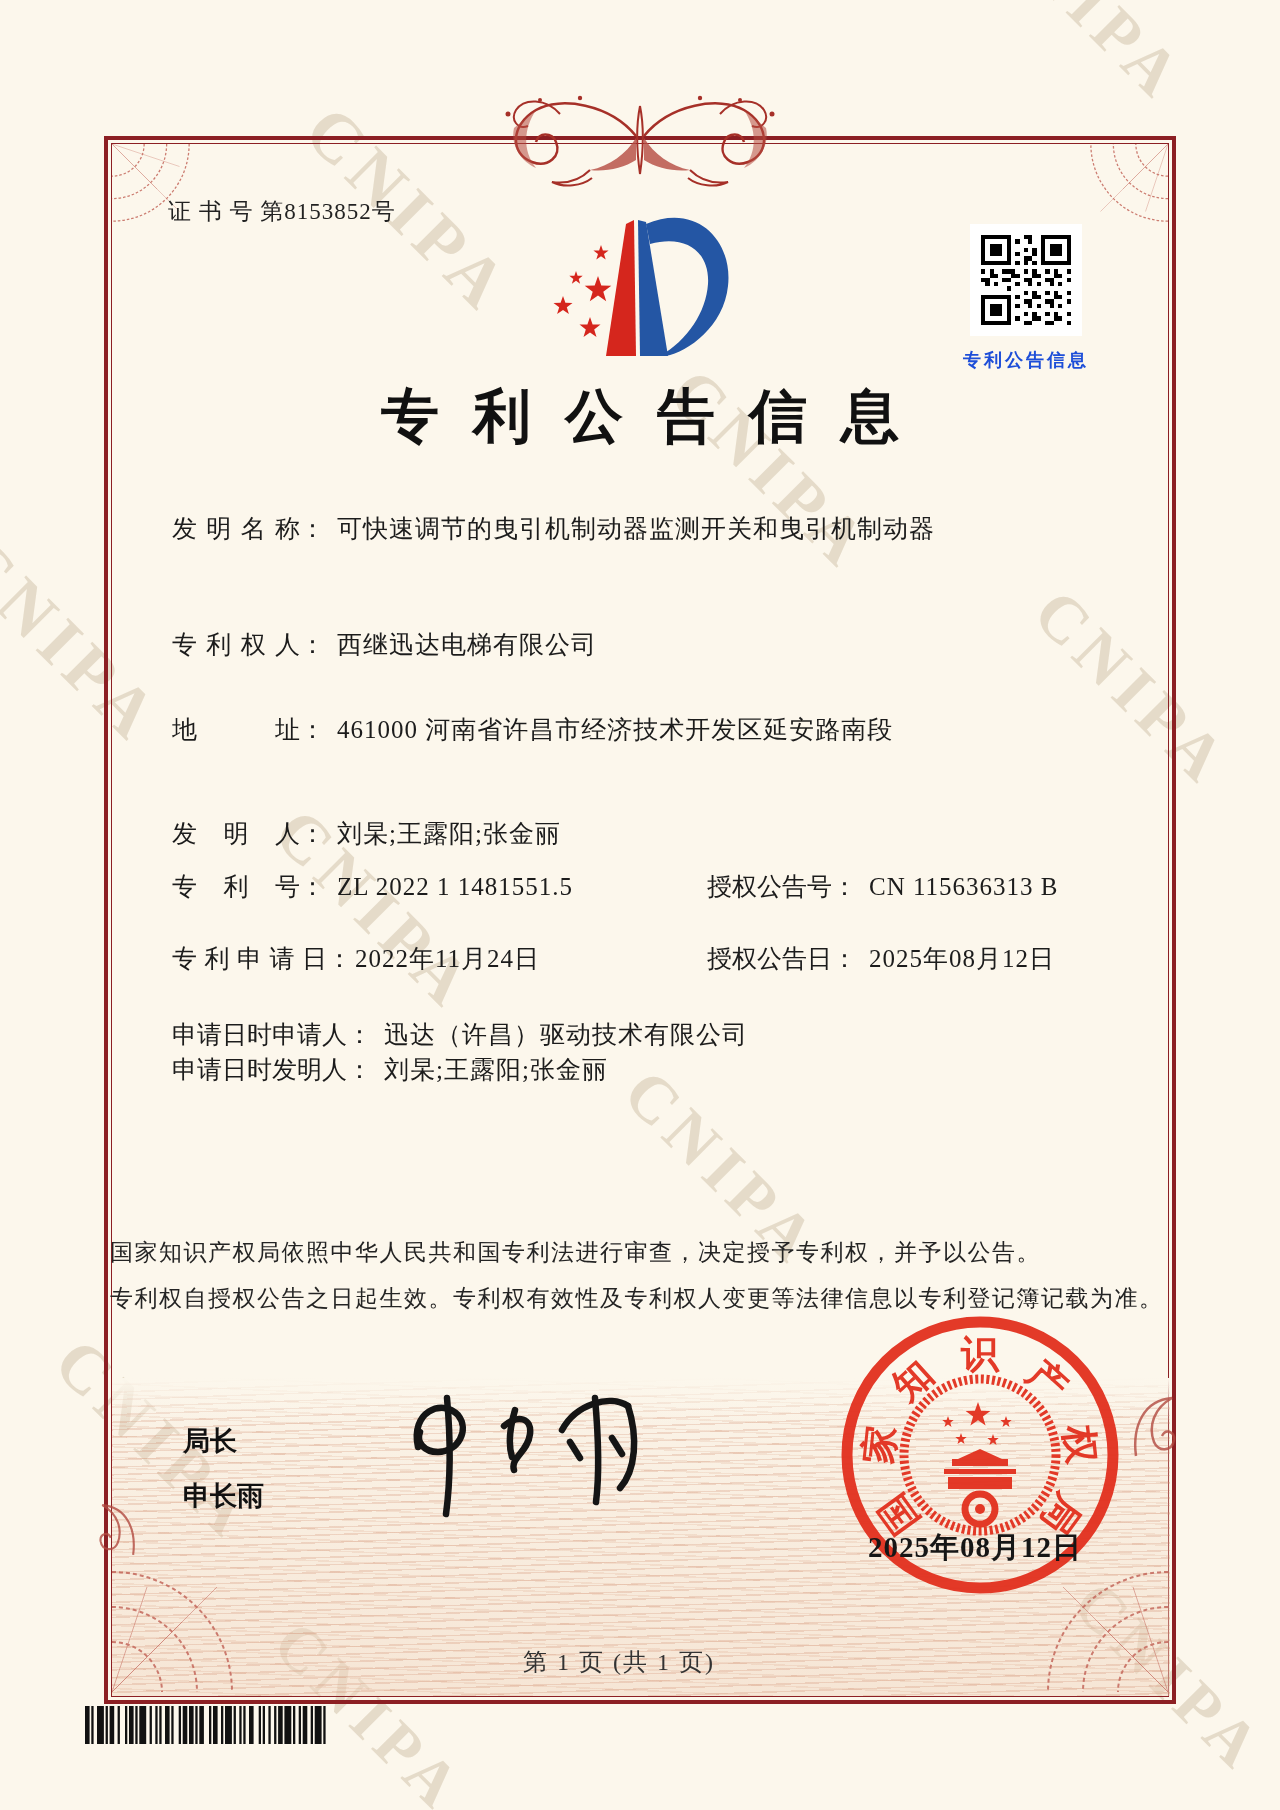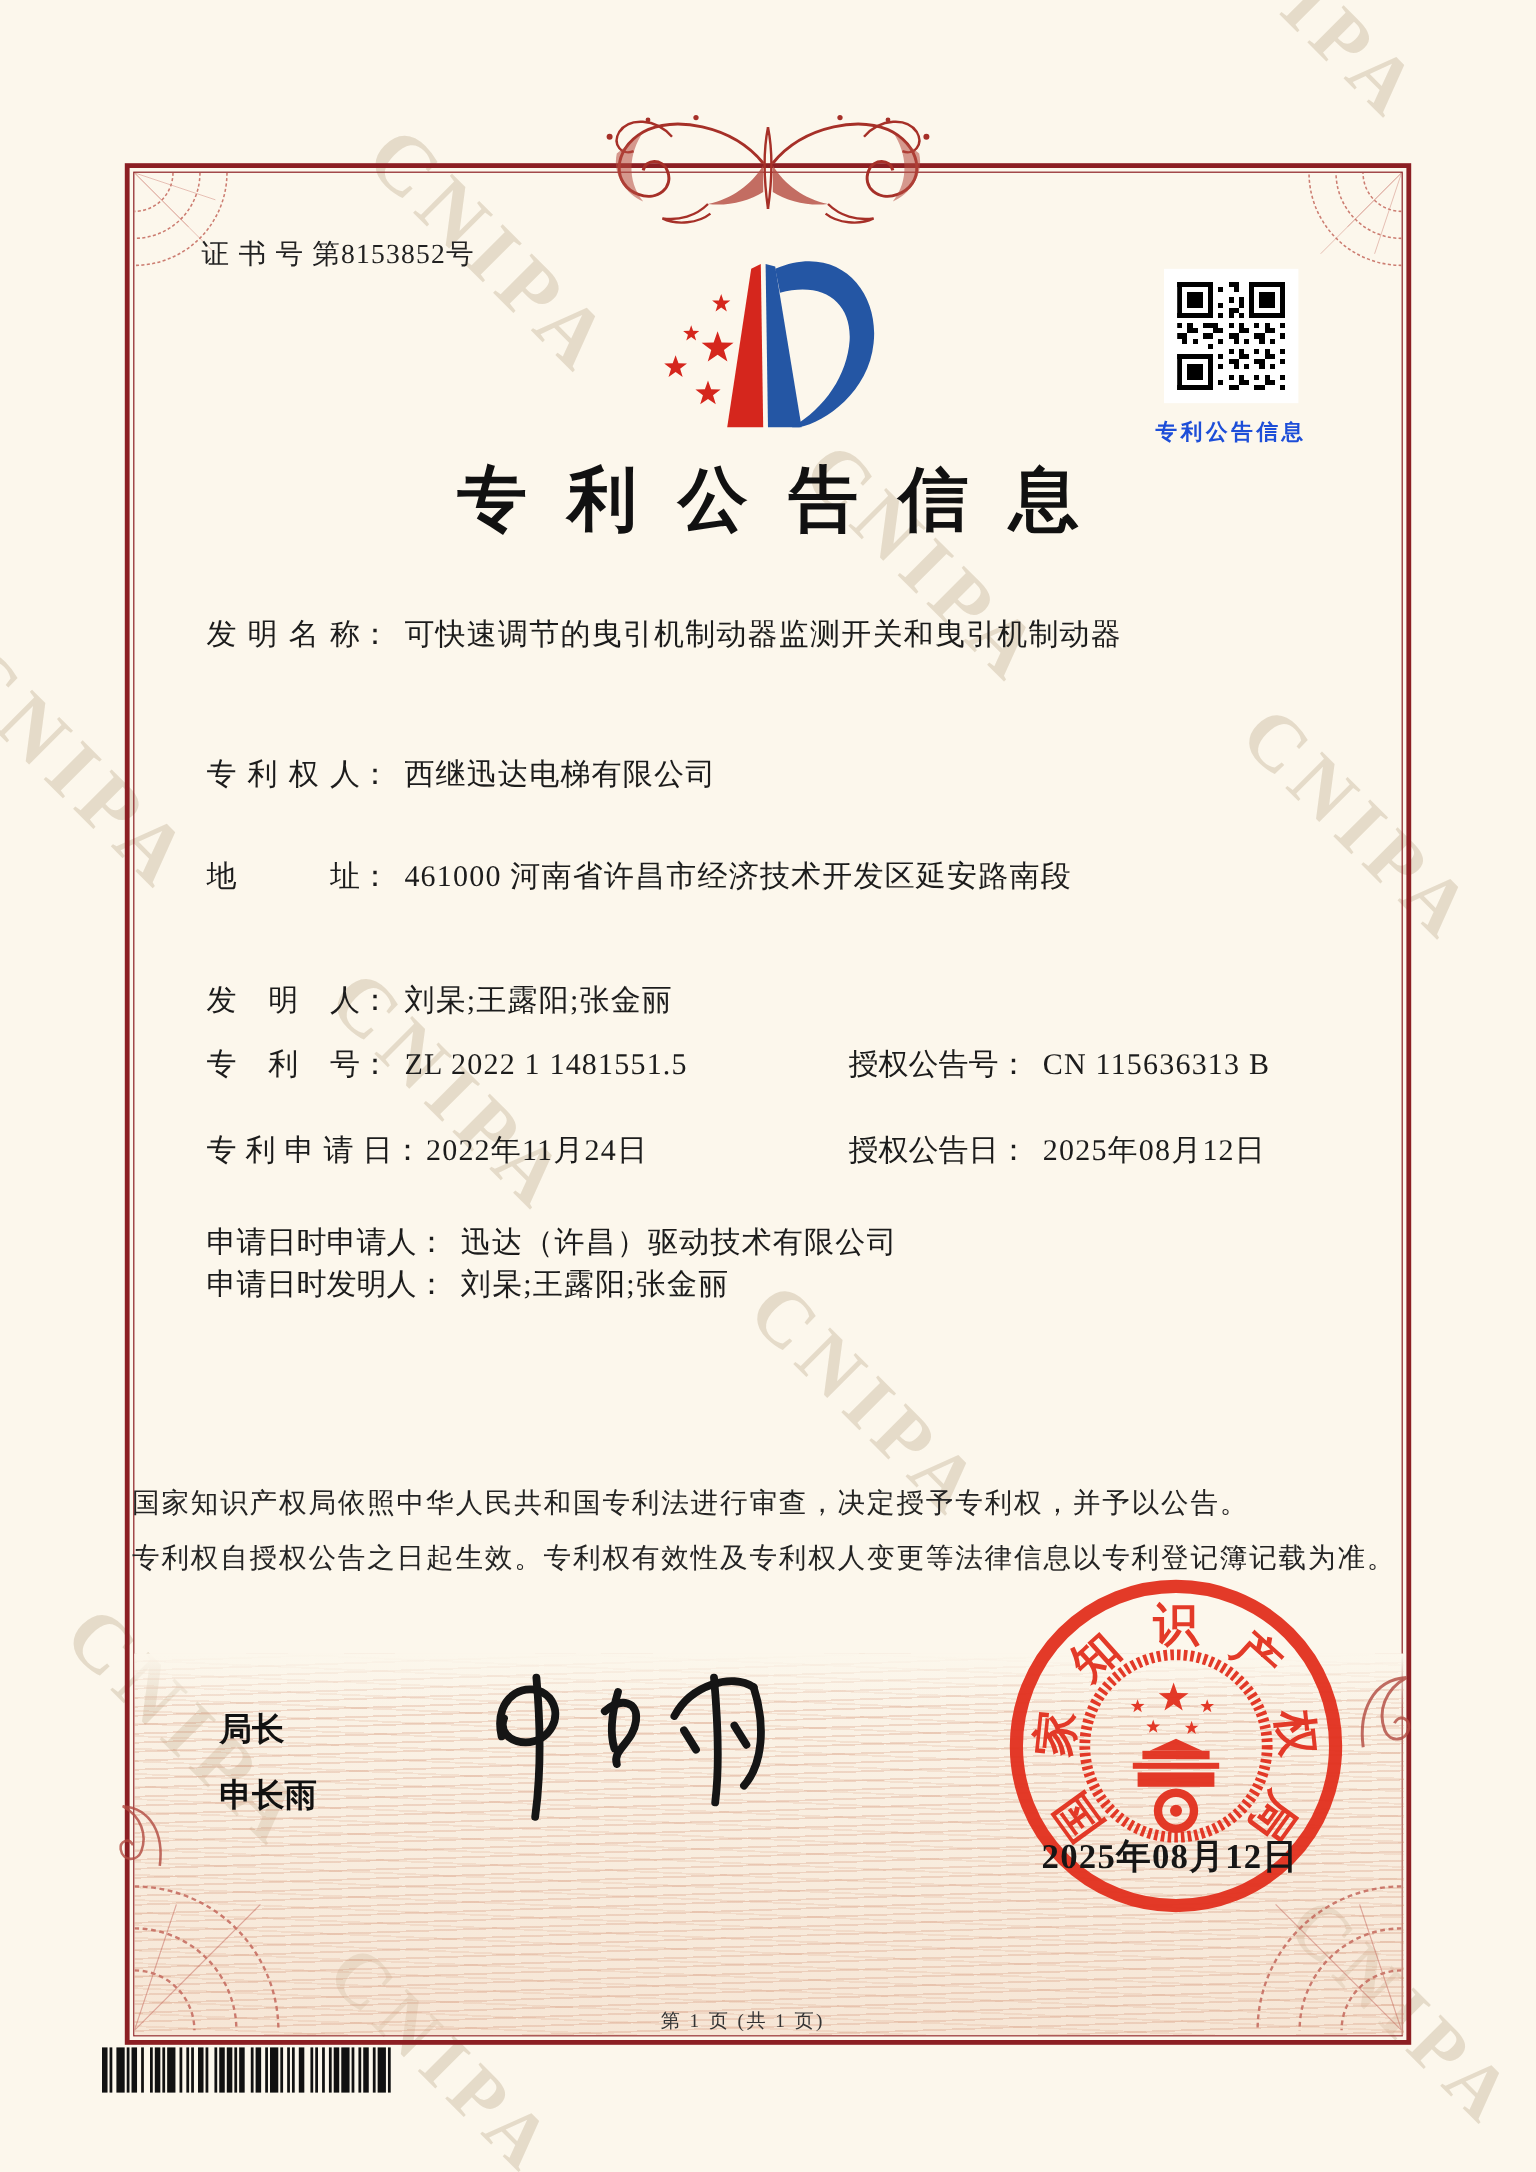--- a/index.html
+++ b/index.html
@@ -51,21 +51,21 @@
   .chief-name{position:absolute;left:183px;top:1478px;font-size:27px;font-weight:700;
       font-family:"Liberation Sans","DejaVu Sans",sans-serif;color:#111;z-index:2;}
   .signature{position:absolute;left:380px;top:1352px;z-index:4;}
 
   .seal{position:absolute;left:838px;top:1313px;z-index:3;opacity:0.95;}
   .seal-ch{font-size:38px;font-weight:700;fill:#e2301e;text-anchor:middle;font-family:"Liberation Serif",serif;}
   .seal-date{position:absolute;left:868px;top:1528px;width:230px;font-size:29px;font-weight:700;
       color:#161616;z-index:4;letter-spacing:1px;}
 
   .page-footer{position:absolute;left:0;top:1646px;width:1238px;text-align:center;
-      font-size:16px;color:#333;letter-spacing:2px;z-index:2;margin-top:28px;}
+      font-size:24px;color:#333;letter-spacing:2px;z-index:2;}
 
   .barcode{position:absolute;left:85px;top:1706px;z-index:2;}
 
   .corner{position:absolute;z-index:1;opacity:0.85;}
   .ornament{position:absolute;left:440px;top:84px;z-index:2;}
   .curl{position:absolute;z-index:1;opacity:0.8;}
 </style>
 </head>
 <body>
 

